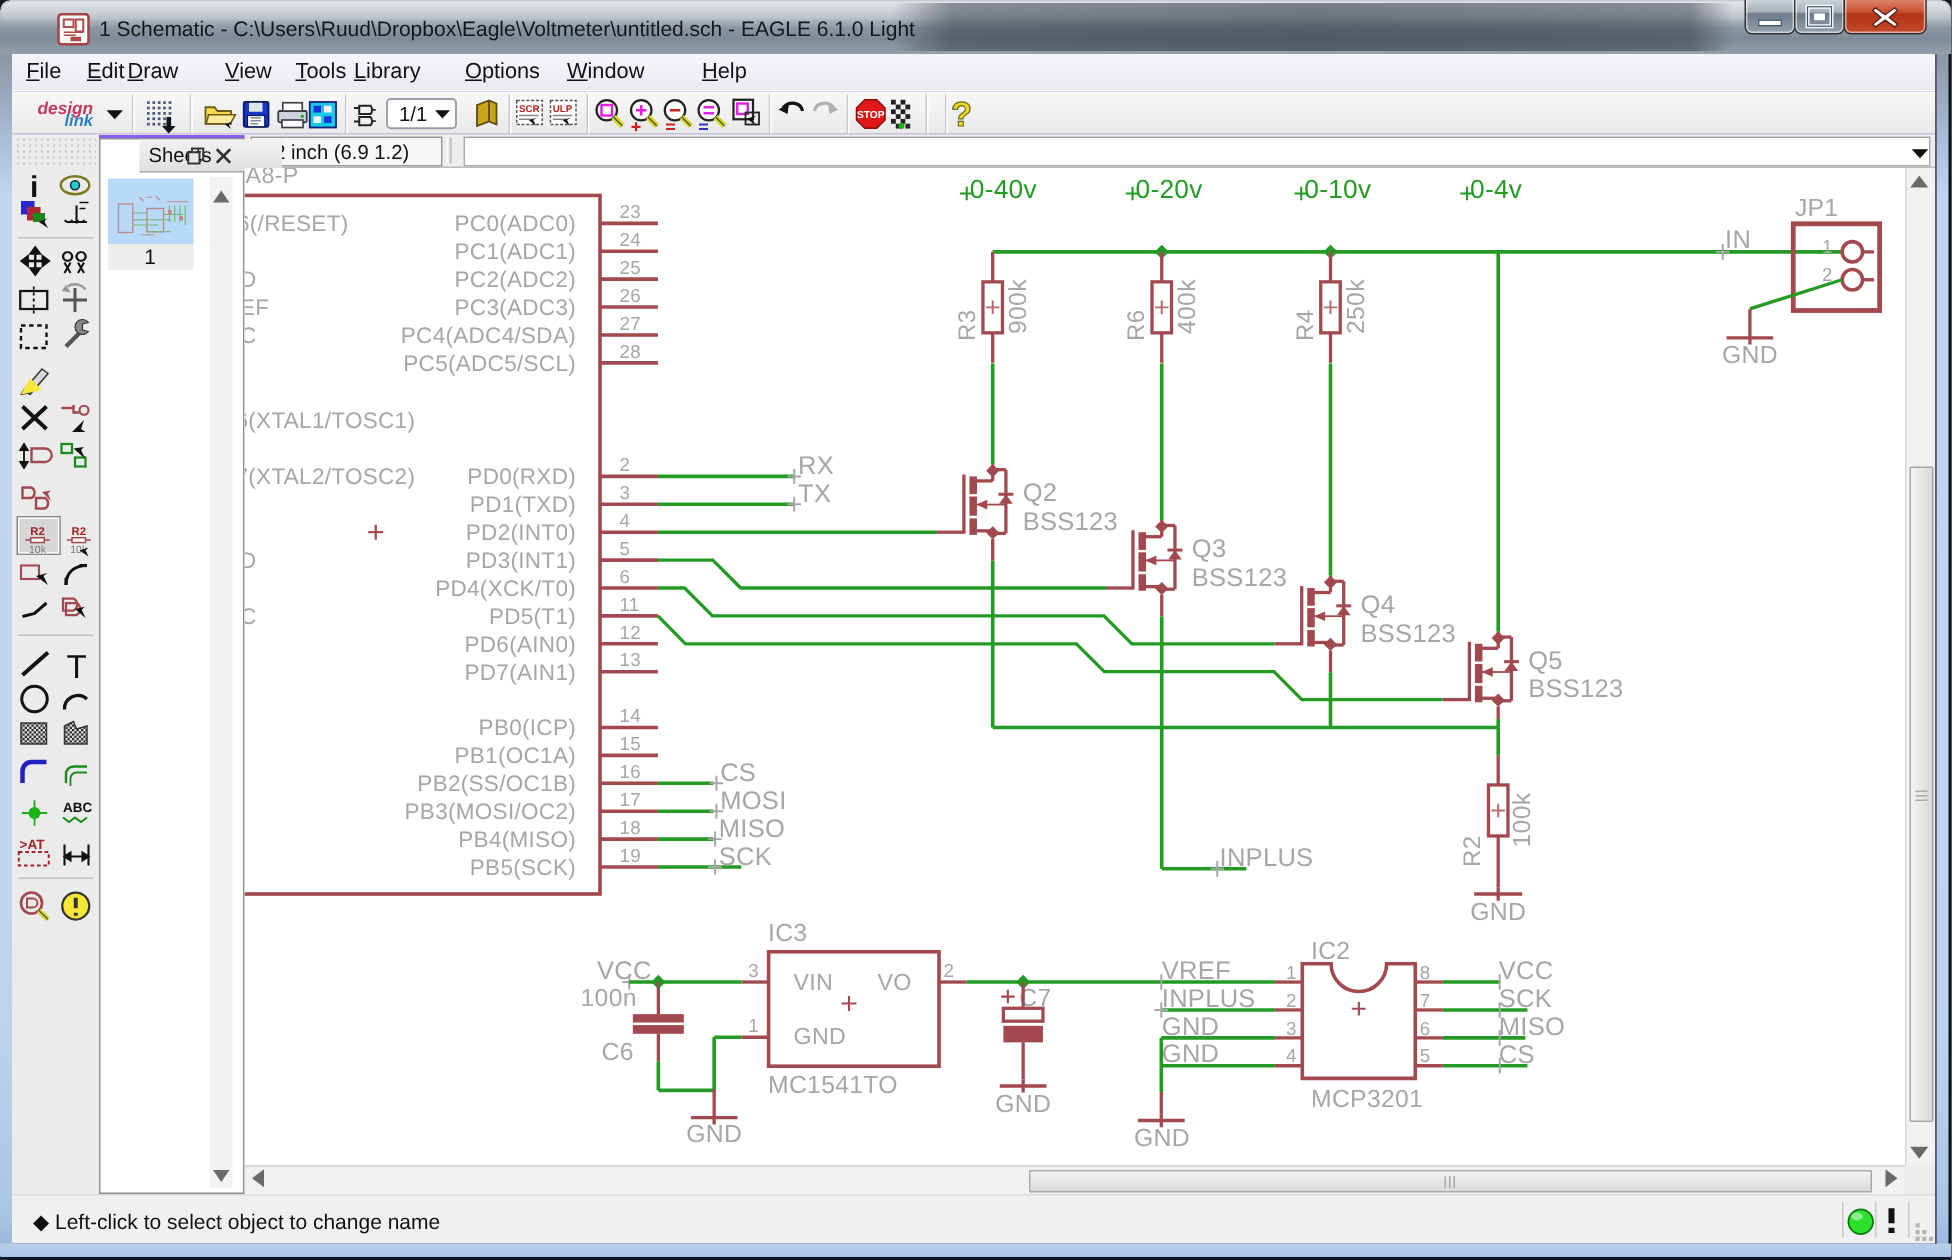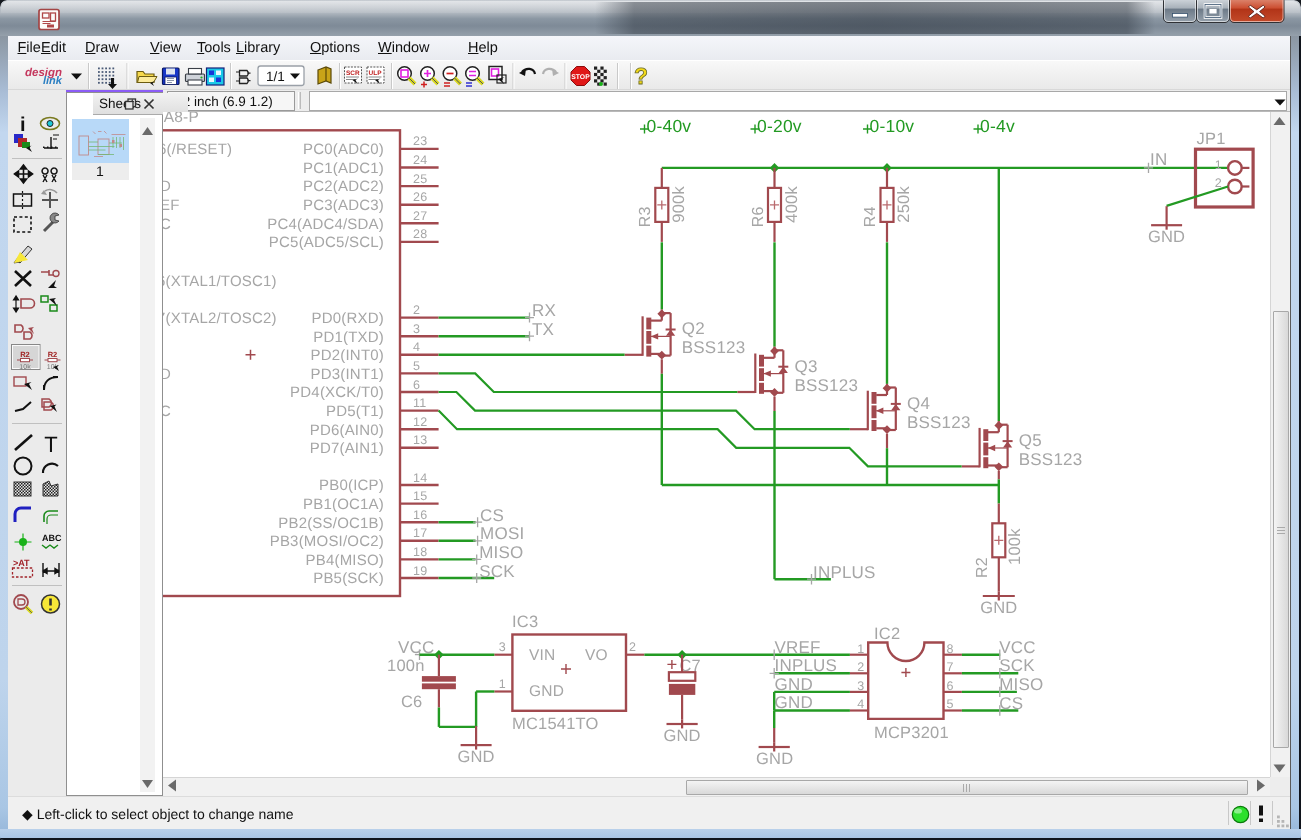--- a/index.html
+++ b/index.html
@@ -67,27 +67,28 @@
 svg text { font-family:"Liberation Sans", sans-serif; }
 * { -webkit-font-smoothing:antialiased; text-rendering:geometricPrecision; }
 #schsvg { position:absolute; left:0; top:0; }
 #iconlayer { position:absolute; left:0; top:0; z-index:50; pointer-events:none; }
 </style></head>
 <body>
 <div id="win">
  <div id="titlebar"></div>
  <div style="position:absolute;left:595px;top:2px;width:560px;height:32px;z-index:2;
    background:linear-gradient(90deg,rgba(44,52,62,0) 0,rgba(44,52,62,0.48) 7%,rgba(40,48,58,0.55) 50%,rgba(44,52,62,0.48) 95%,rgba(44,52,62,0) 100%);"></div>
+ <div id="title">1 Schematic - C:\Users\Ruud\Dropbox\Eagle\Voltmeter\untitled.sch - EAGLE 6.1.0 Light</div>
  <div id="frameL"></div>
     <div id="frameR"></div>
     <div id="frameB"></div>
  <div id="content">
   <div id="menubar">
         <span class="mi" style="left:9.5px"><u>F</u>ile</span>
-        <span class="mi" style="left:33px"><u>E</u>dit</span>
+        <span class="mi" style="left:50px"><u>E</u>dit</span>
         <span class="mi" style="left:77px"><u>D</u>raw</span>
         <span class="mi" style="left:142px"><u>V</u>iew</span>
         <span class="mi" style="left:189px"><u>T</u>ools</span>
         <span class="mi" style="left:228px"><u>L</u>ibrary</span>
         <span class="mi" style="left:302px"><u>O</u>ptions</span>
         <span class="mi" style="left:370px"><u>W</u>indow</span>
         <span class="mi" style="left:460px"><u>H</u>elp</span>
       </div>
   <div id="tb1"></div>
   <div id="tb2"></div>

